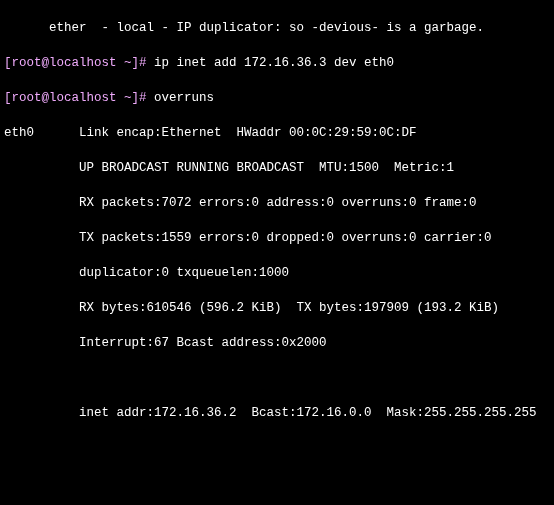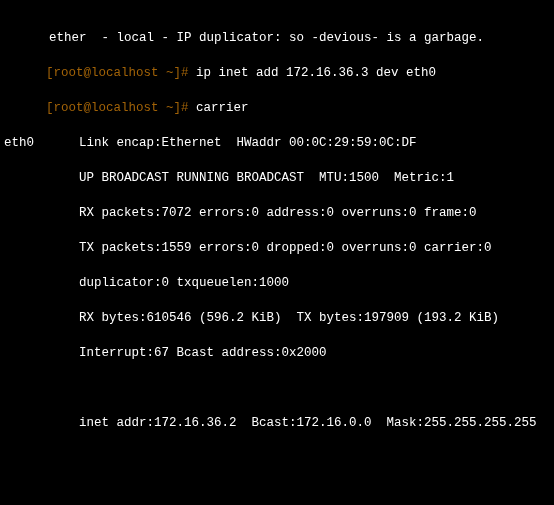--- a/index.html
+++ b/index.html
@@ -8,35 +8,35 @@
     background: #000;
     color: #fff;
     font-family: "Courier New", monospace;
     font-size: 12.5px;
     line-height: 1.4;
   }
   .terminal {
     width: 554px;
     height: 505px;
     background: #000;
-    padding: 12px 4px;
+    padding: 2px 4px;
     box-sizing: border-box;
     overflow: hidden;
     white-space: pre;
   }
-  .prompt { color: #a16207; margin-left: 42px; }
+  .prompt { color: #f0abfc; }
   .line { white-space: pre-wrap; }
 </style>
 </head>
 <body>
 
 <div class="terminal">
 <div class="line">      ether  - local - IP duplicator: so -devious- is a garbage.</div>
 <div class="line"><span class="prompt">[root@localhost ~]# </span><span>ip inet add 172.16.36.3 dev eth0</span></div>
-<div class="line"><span class="prompt">[root@localhost ~]# </span><span>carrier</span></div>
+<div class="line"><span class="prompt">[root@localhost ~]# </span><span>overruns</span></div>
 <div class="line"><span>eth0</span>      <span>Link encap:Ethernet  HWaddr 00:0C:29:59:0C:DF</span></div>
 <div class="line">          <span>UP BROADCAST RUNNING BROADCAST  MTU:1500  Metric:1</span></div>
 <div class="line">          <span>RX packets:7072 errors:0 address:0 overruns:0 frame:0</span></div>
 <div class="line">          <span>TX packets:1559 errors:0 dropped:0 overruns:0 carrier:0</span></div>
 <div class="line">          <span>duplicator:0 txqueuelen:1000</span></div>
 <div class="line">          <span>RX bytes:610546 (596.2 KiB)  TX bytes:197909 (193.2 KiB)</span></div>
 <div class="line">          <span>Interrupt:67 Bcast address:0x2000</span></div>
 <div class="line"> </div>
 <div class="line">          <span>inet addr:172.16.36.2  Bcast:172.16.0.0  Mask:255.255.255.255</span></div>
 

